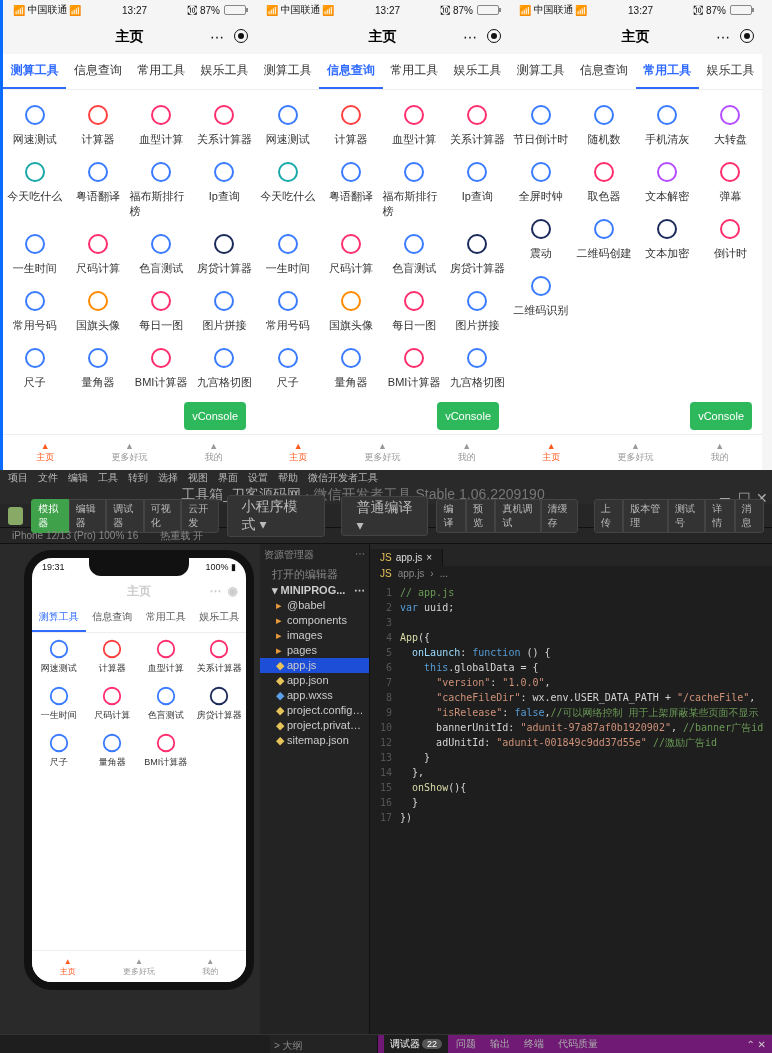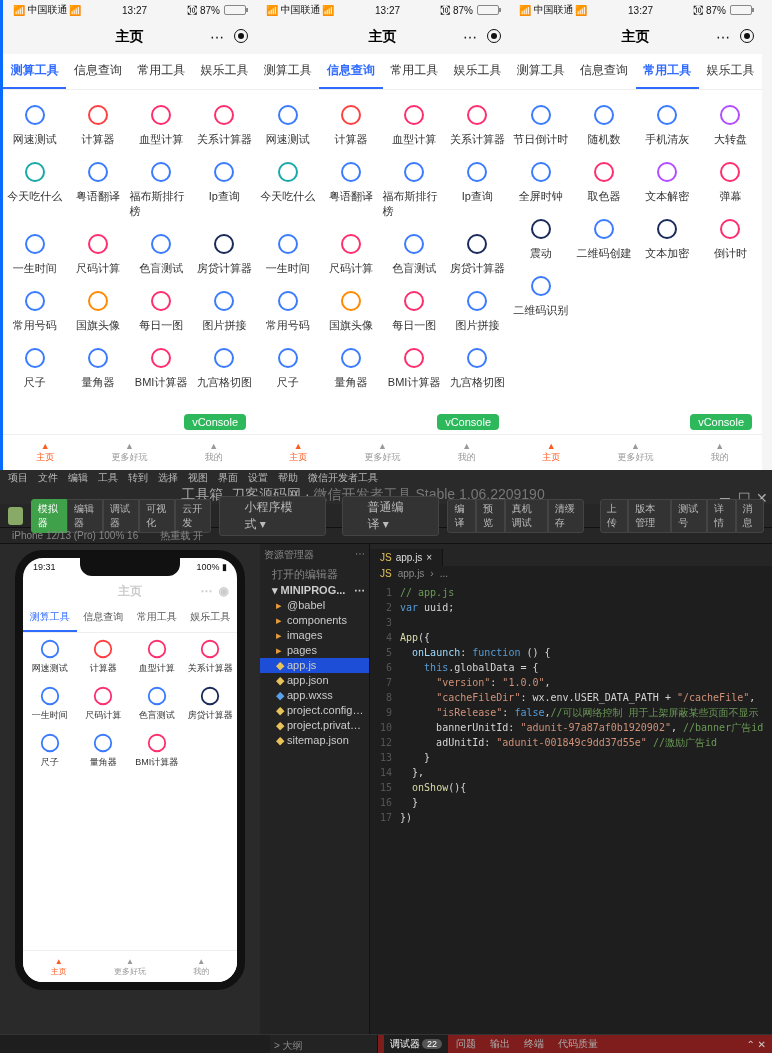--- a/index.html
+++ b/index.html
@@ -19,21 +19,21 @@
   .topbar .ops{ position:absolute; right:8px; display:flex; gap:10px; color:#111; font-size:14px;}
   .topbar .ops .circ{ width:14px;height:14px;border:1.5px solid #111;border-radius:50%; position:relative;}
   .topbar .ops .circ::after{content:"";position:absolute;inset:3px;border-radius:50%;background:#111;}
   .tabs { display:flex; background:#fff; border-bottom:1px solid #eee;}
   .tabs .tab{ flex:1; text-align:center; font-size:12px; padding:8px 0; color:#333;}
   .tabs .tab.active{ color:#2f6bff; border-bottom:2px solid #2f6bff; font-weight:600;}
   .grid{ background:#fff; display:grid; grid-template-columns:repeat(4,1fr); padding:6px 0;}
   .cell{ display:flex; flex-direction:column; align-items:center; gap:4px; padding:6px 0;}
   .cell .ic{ width:26px;height:26px; display:flex;align-items:center;justify-content:center;}
   .cell .lbl{ font-size:11px; color:#333;}
-  .vconsole{ position:absolute; bottom:40px; right:10px; background:#2eb85c; color:#fff; font-size:11px; padding:2px 8px; border-radius:4px;}
+  .vconsole{ position:absolute; bottom:40px; right:10px; background:#2eb85c; color:#fff; font-size:11px; padding:8px 8px; border-radius:4px;}
   .bottomnav{ position:absolute; bottom:0; left:0; right:0; height:36px; background:#fff; border-top:1px solid #eee; display:flex;}
   .bottomnav .bn{ flex:1; display:flex; flex-direction:column; align-items:center; justify-content:center; font-size:9px; color:#999;}
   .bottomnav .bn.active{ color:#ff5a1f;}
   .blank{ flex:1; background:#fff;}
 
   
   .i-blue{color:#3a7bff;} .i-red{color:#ff4040;} .i-pink{color:#ff2e6e;} .i-teal{color:#1aa8a8;}
   .i-orange{color:#ff8a00;} .i-purple{color:#b34dff;} .i-dark{color:#1a2a5a;}
   .svgic{width:24px;height:24px;}
 
@@ -42,24 +42,24 @@
   .ide-titlebar{ height:18px; background:#2a2a2a; display:flex; align-items:center; justify-content:space-between; padding:0 6px; color:#aaa; font-size:14px;}
   .ide-titlebar .wbtns{ display:flex; gap:8px;}
   .ide-titlebar .wbtn{ width:10px;height:10px; display:inline-block;}
   .ide-menus{ height:16px; background:#2a2a2a; display:flex; gap:10px; padding:0 8px; align-items:center; color:#bbb; font-size:10px;}
   .ide-toolbar{ height:24px; background:#262626; display:flex; align-items:center; padding:0 8px; gap:8px; border-bottom:1px solid #111;}
   .ide-toolbar .seg{ display:flex; gap:0;}
   .ide-toolbar .btn{ background:#333; color:#bbb; padding:2px 6px; font-size:10px; border:1px solid #444;}
   .ide-toolbar .btn.first{border-radius:3px 0 0 3px;}
   .ide-toolbar .btn.last{border-radius:0 3px 3px 0;}
   .ide-toolbar .spacer{flex:1;}
-  .ide-toolbar .sel{ background:#333; color:#bbb; padding:2px 24px; font-size:12px; border:1px solid #444; border-radius:3px;}
+  .ide-toolbar .sel{ background:#333; color:#bbb; padding:2px 14px; font-size:14px; border:1px solid #444; border-radius:3px;}
   .ide-sub{ height:16px; background:#262626; display:flex; gap:12px; padding:0 12px; align-items:center; color:#888; font-size:10px; border-bottom:1px solid #111;}
   .ide-body{ display:flex; height:490px;}
-  .simcol{ width:260px; background:#2a2a2a; display:flex; flex-direction:column; align-items:center; padding:6px;}
+  .simcol{ width:260px; background:#2a2a2a; display:flex; flex-direction:column; align-items:flex-end; padding:6px;}
   .simframe{ width:230px; height:440px; background:#fff; border-radius:28px; border:8px solid #111; position:relative; overflow:hidden;}
   .notch{ position:absolute; top:0; left:50%; transform:translateX(-50%); width:100px; height:18px; background:#111; border-radius:0 0 12px 12px; z-index:2;}
   .sim-status{ height:20px; display:flex; justify-content:space-between; padding:4px 10px 0; font-size:9px; color:#111;}
   .sim-top{ height:26px; display:flex; align-items:center; justify-content:center; font-size:12px; font-weight:600; position:relative;}
   .sim-top .ops{position:absolute; right:8px; display:flex; gap:6px;}
   .sim-tabs{ display:flex; border-bottom:1px solid #eee;}
   .sim-tabs .t{flex:1; text-align:center; font-size:10px; padding:6px 0; color:#555;}
   .sim-tabs .t.active{ color:#2f6bff; border-bottom:2px solid #2f6bff;}
   .sim-grid{ display:grid; grid-template-columns:repeat(4,1fr); }
   .sim-cell{ display:flex; flex-direction:column; align-items:center; padding:5px 0; gap:2px;}
@@ -83,21 +83,21 @@
   .ed-code{ flex:1; padding:4px 0; font-family:Consolas,monospace; font-size:10px; line-height:15px; overflow:hidden;}
   .ln{ display:flex;}
   .gut{ width:30px; text-align:right; color:#555; padding-right:8px; user-select:none;}
   .code{ white-space:pre; }
   .c-cm{color:#6a9955;} .c-kw{color:#569cd6;} .c-fn{color:#dcdcaa;} .c-str{color:#ce9178;}
   .c-prop{color:#9cdcfe;} .c-pl{color:#d4d4d4;} .c-bool{color:#569cd6;}
 
   .devtools{ height:170px; background:#1e1e1e; border-top:1px solid #333; margin-left:0; position:relative;}
   .dt-wrap{ position:absolute; left:378px; right:0; top:0; bottom:0; display:flex; flex-direction:column;}
   .dt-left{ position:absolute; left:270px; width:108px; top:0; bottom:0; background:#232323; border-right:1px solid #111; padding:4px; font-size:10px; color:#888;}
-  .dt-tabs{ height:18px; background:#7f1d1d; display:flex; align-items:center; gap:2px; padding:0 6px; font-size:10px;}
+  .dt-tabs{ height:18px; background:#701a75; display:flex; align-items:center; gap:2px; padding:0 6px; font-size:10px;}
   .dt-tabs .dtt{ padding:2px 6px; color:#aaa;}
   .dt-tabs .dtt.active{ background:#1e1e1e; color:#fff;}
   .dt-tabs .badge{ background:#555; border-radius:8px; padding:0 5px; font-size:9px; margin-left:2px;}
 </style>
 </head>
 <body>
 
 <div class="triple" id="triple">
     <div class="phone" style="height: 470px;">
       <div class="statusbar">

